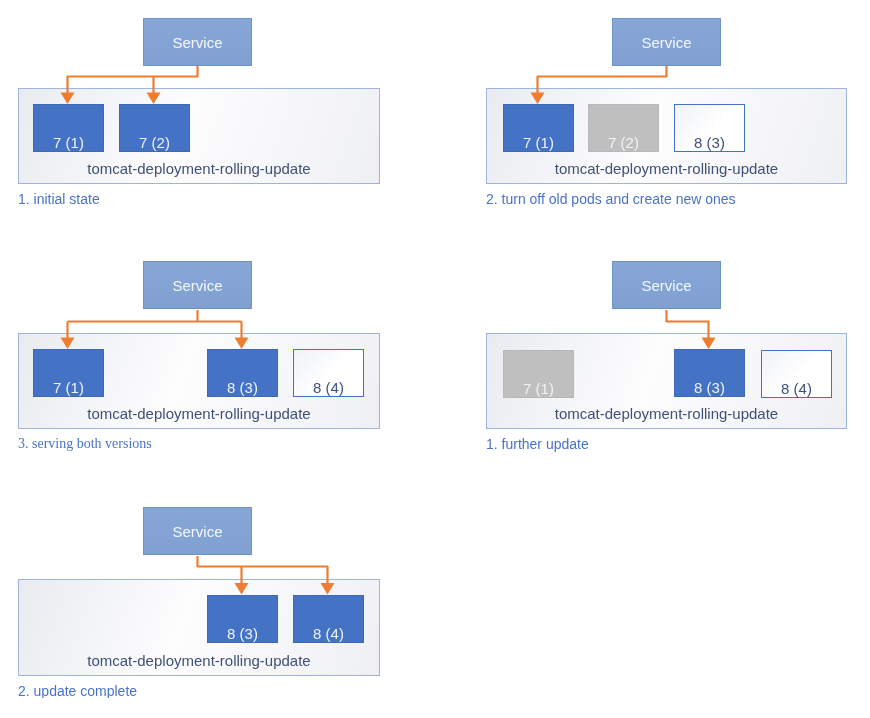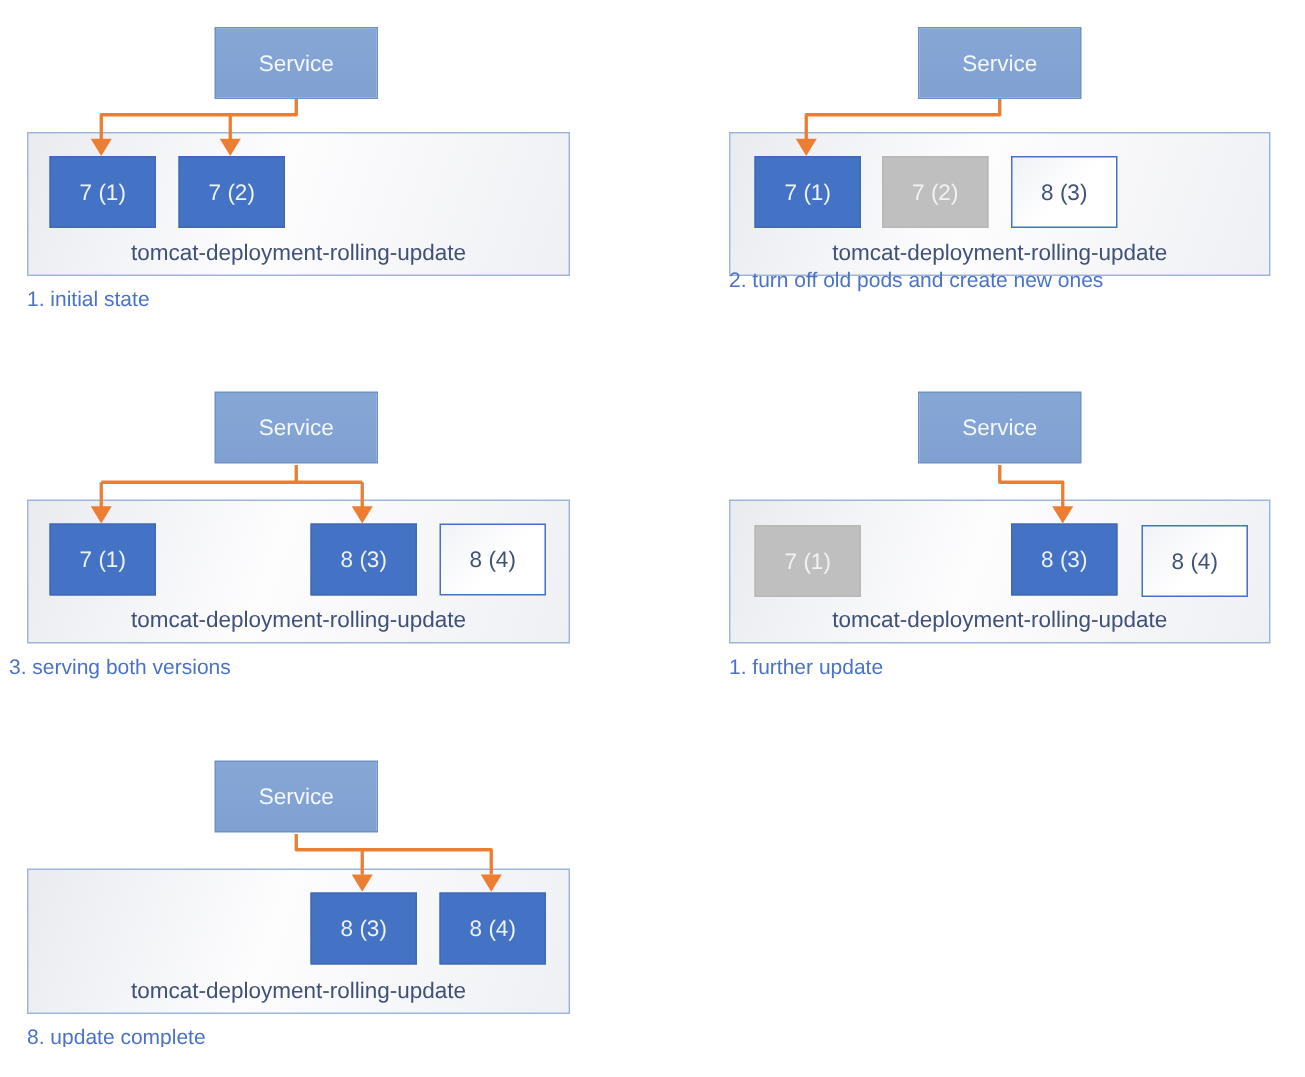--- a/index.html
+++ b/index.html
@@ -14,21 +14,21 @@
     display:flex;align-items:center;justify-content:center;
     color:#f4f8fd;font-size:15px;
   }
   .deployment{
     position:absolute;width:362px;height:96px;box-sizing:border-box;
     border:1.5px solid #9db5dc;
     background:linear-gradient(110deg,#e9ebf0 0%,#fdfdfe 45%,#eff0f4 100%);
   }
   .pod{
     position:absolute;width:71px;height:48px;box-sizing:border-box;
-    display:flex;align-items:center;justify-content:center;font-size:15px;
+    display:flex;align-items:flex-end;justify-content:center;font-size:15px;
   }
   .pod--active{background:#4472c4;border:1px solid #4068b4;color:#edf2fb;}
   .pod--terminated{background:#bfbfbf;border:1px solid #b7b7b7;color:#f2f2f2;}
   .pod--new{background:linear-gradient(135deg,#f0f2f6 0%,#ffffff 55%);border:1.5px solid #4472c4;color:#3f5177;}
   .deploy-label{
     position:absolute;left:0;right:0;bottom:6px;text-align:center;
     font-size:15px;color:#3f5177;
   }
   .caption{
     position:absolute;text-align:left;font-size:14px;color:#4a73c8;
@@ -69,40 +69,40 @@
         <span>7 (1)</span>
       </div>
       <div class="pod pod--terminated" style="left:101px;top:15px;">
         <span>7 (2)</span>
       </div>
       <div class="pod pod--new" style="left:187px;top:15px;">
         <span>8 (3)</span>
       </div>
       <div class="deploy-label">tomcat-deployment-rolling-update</div>
     </div>
-    <div class="caption" style="left:486px;top:176px;width:361px;">2. turn off old pods and create new ones</div>
+    <div class="caption" style="left:486px;top:189px;width:361px;">2. turn off old pods and create new ones</div>
   </section>
 
   <section>
     <div class="service" style="left:143px;top:261px;">
       <span>Service</span>
     </div>
     <div class="deployment" style="left:18px;top:333px;">
       <div class="pod pod--active" style="left:14px;top:15px;">
         <span>7 (1)</span>
       </div>
       <div class="pod pod--active" style="left:188px;top:15px;">
         <span>8 (3)</span>
       </div>
       <div class="pod pod--new" style="left:274px;top:15px;">
         <span>8 (4)</span>
       </div>
       <div class="deploy-label">tomcat-deployment-rolling-update</div>
     </div>
-    <div class="caption" style="left:6px;top:434px;width:362px;">3. serving both versions</div>
+    <div class="caption" style="left:18px;top:434px;width:362px;font-family:Liberation Serif, serif;">3. serving both versions</div>
   </section>
 
   <section>
     <div class="service" style="left:612px;top:261px;">
       <span>Service</span>
     </div>
     <div class="deployment" style="left:486px;top:333px;width:361px;">
       <div class="pod pod--terminated" style="left:16px;top:16px;">
         <span>7 (1)</span>
       </div>
@@ -123,21 +123,21 @@
     </div>
     <div class="deployment" style="left:18px;top:579px;height:97px;">
       <div class="pod pod--active" style="left:188px;top:15px;">
         <span>8 (3)</span>
       </div>
       <div class="pod pod--active" style="left:274px;top:15px;">
         <span>8 (4)</span>
       </div>
       <div class="deploy-label">tomcat-deployment-rolling-update</div>
     </div>
-    <div class="caption" style="left:18px;top:681px;width:362px;">8. update complete</div>
+    <div class="caption" style="left:18px;top:681px;width:362px;">2. update complete</div>
   </section>
 
   <svg class="arrows" viewBox="0 0 870 718">
     <g stroke="#ed7d31" stroke-width="2.2" fill="none" stroke-linejoin="round">
 
       <g>
         <path d="M197.5,66 L197.5,76.5 L67.5,76.5 L67.5,93"></path>
         <path d="M153.5,76.5 L153.5,93"></path>
       </g>
 

